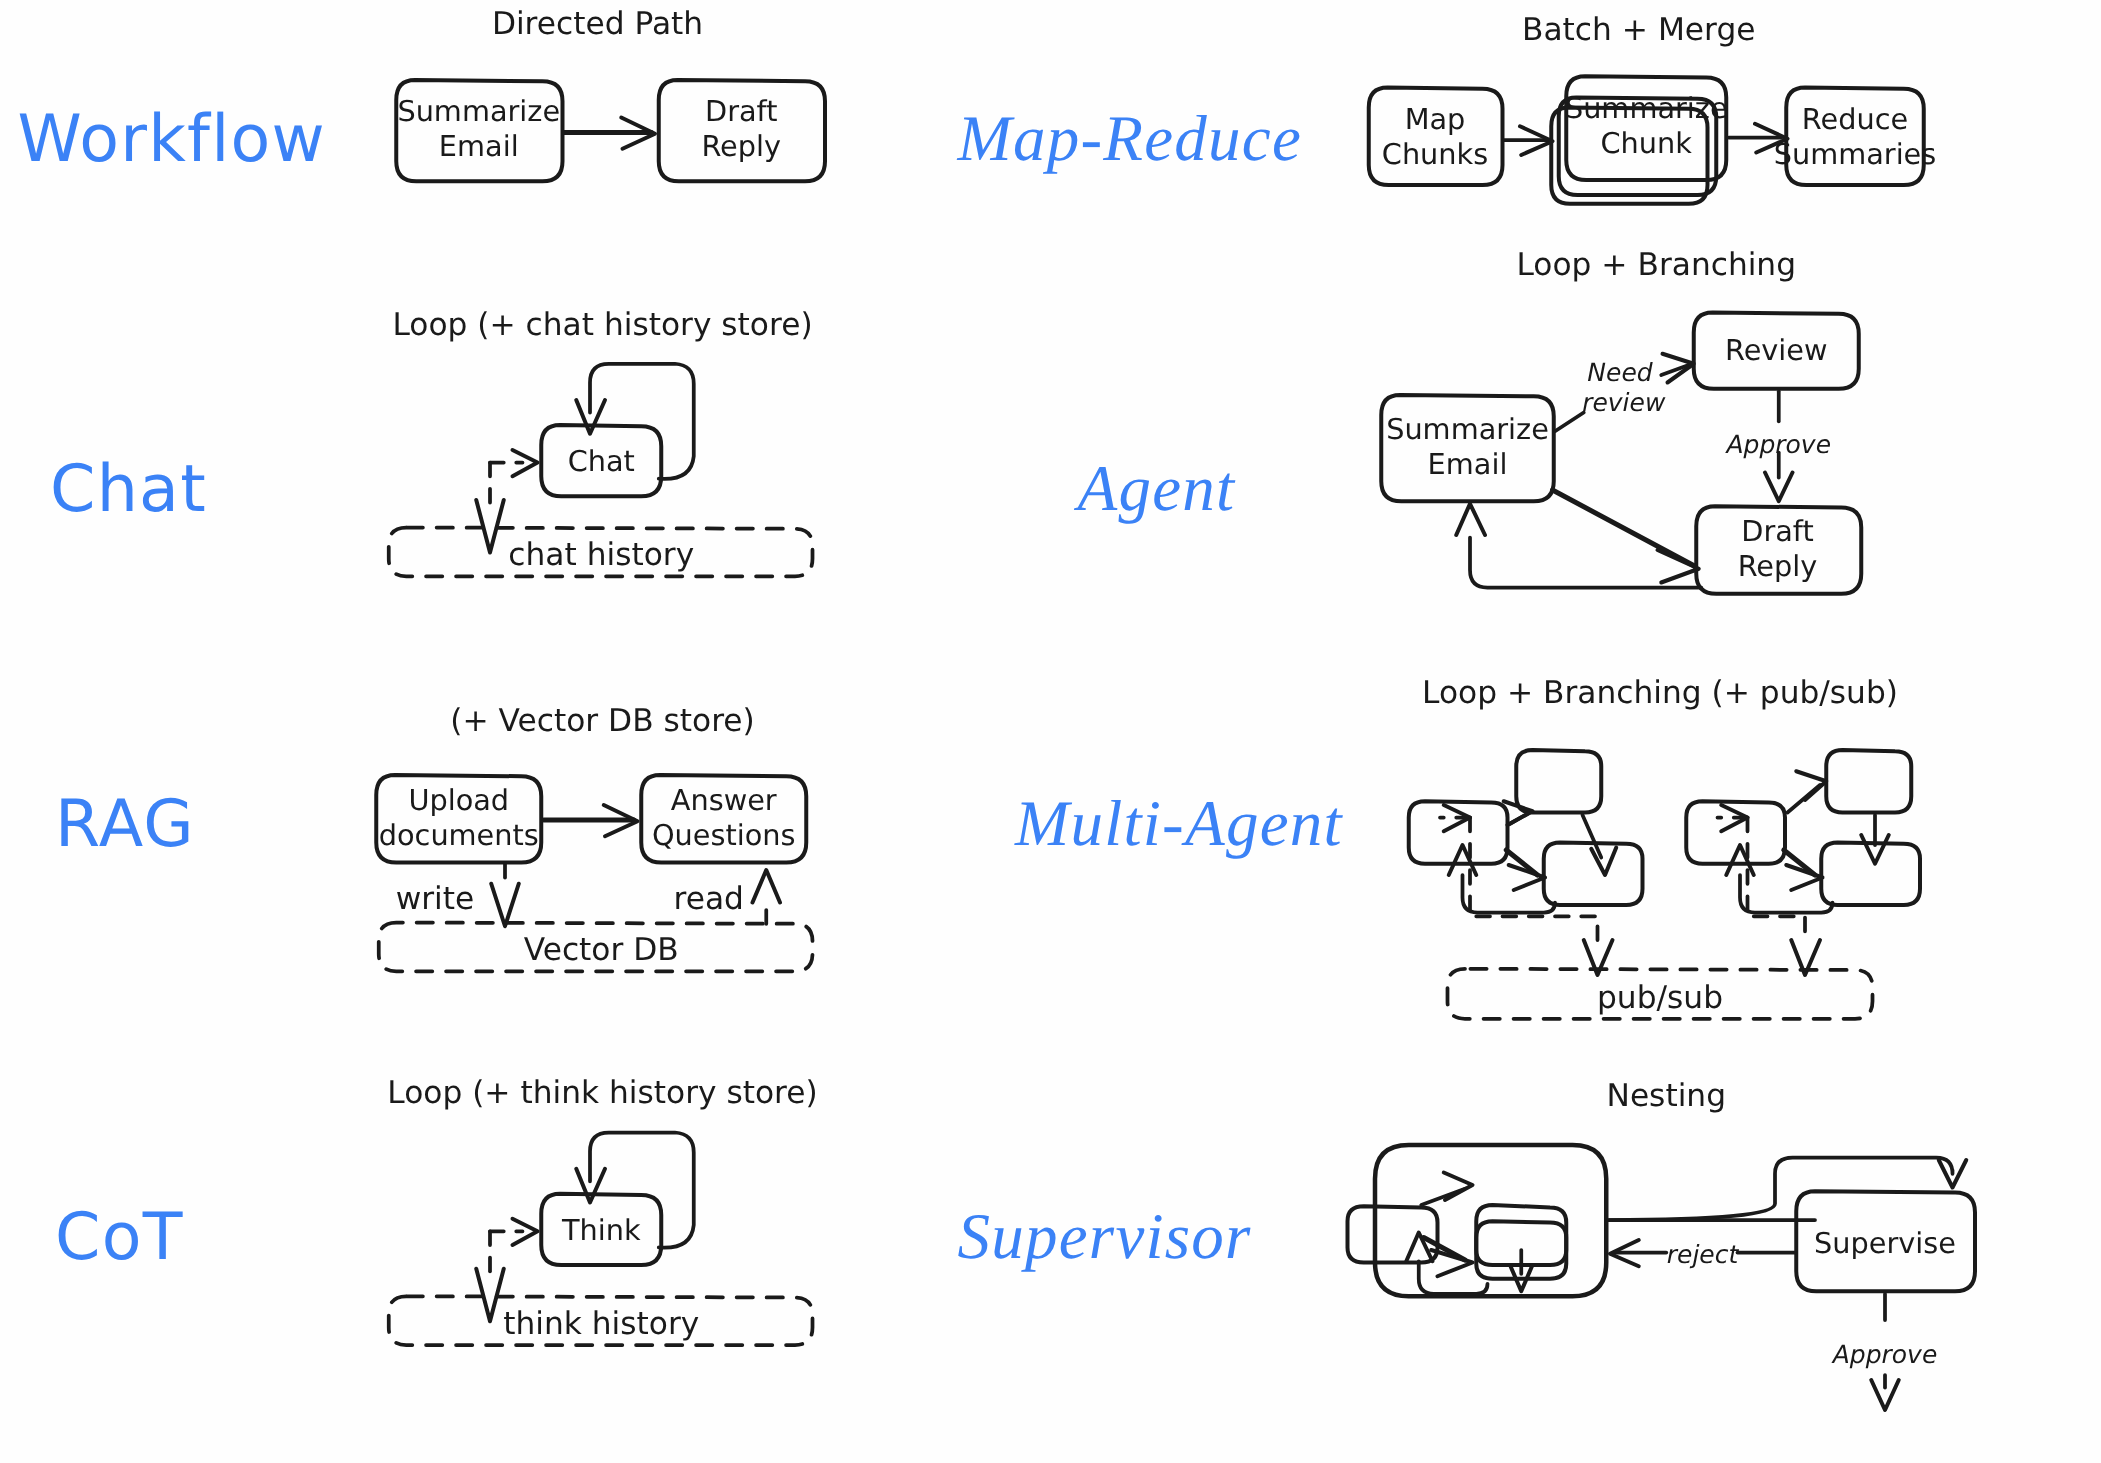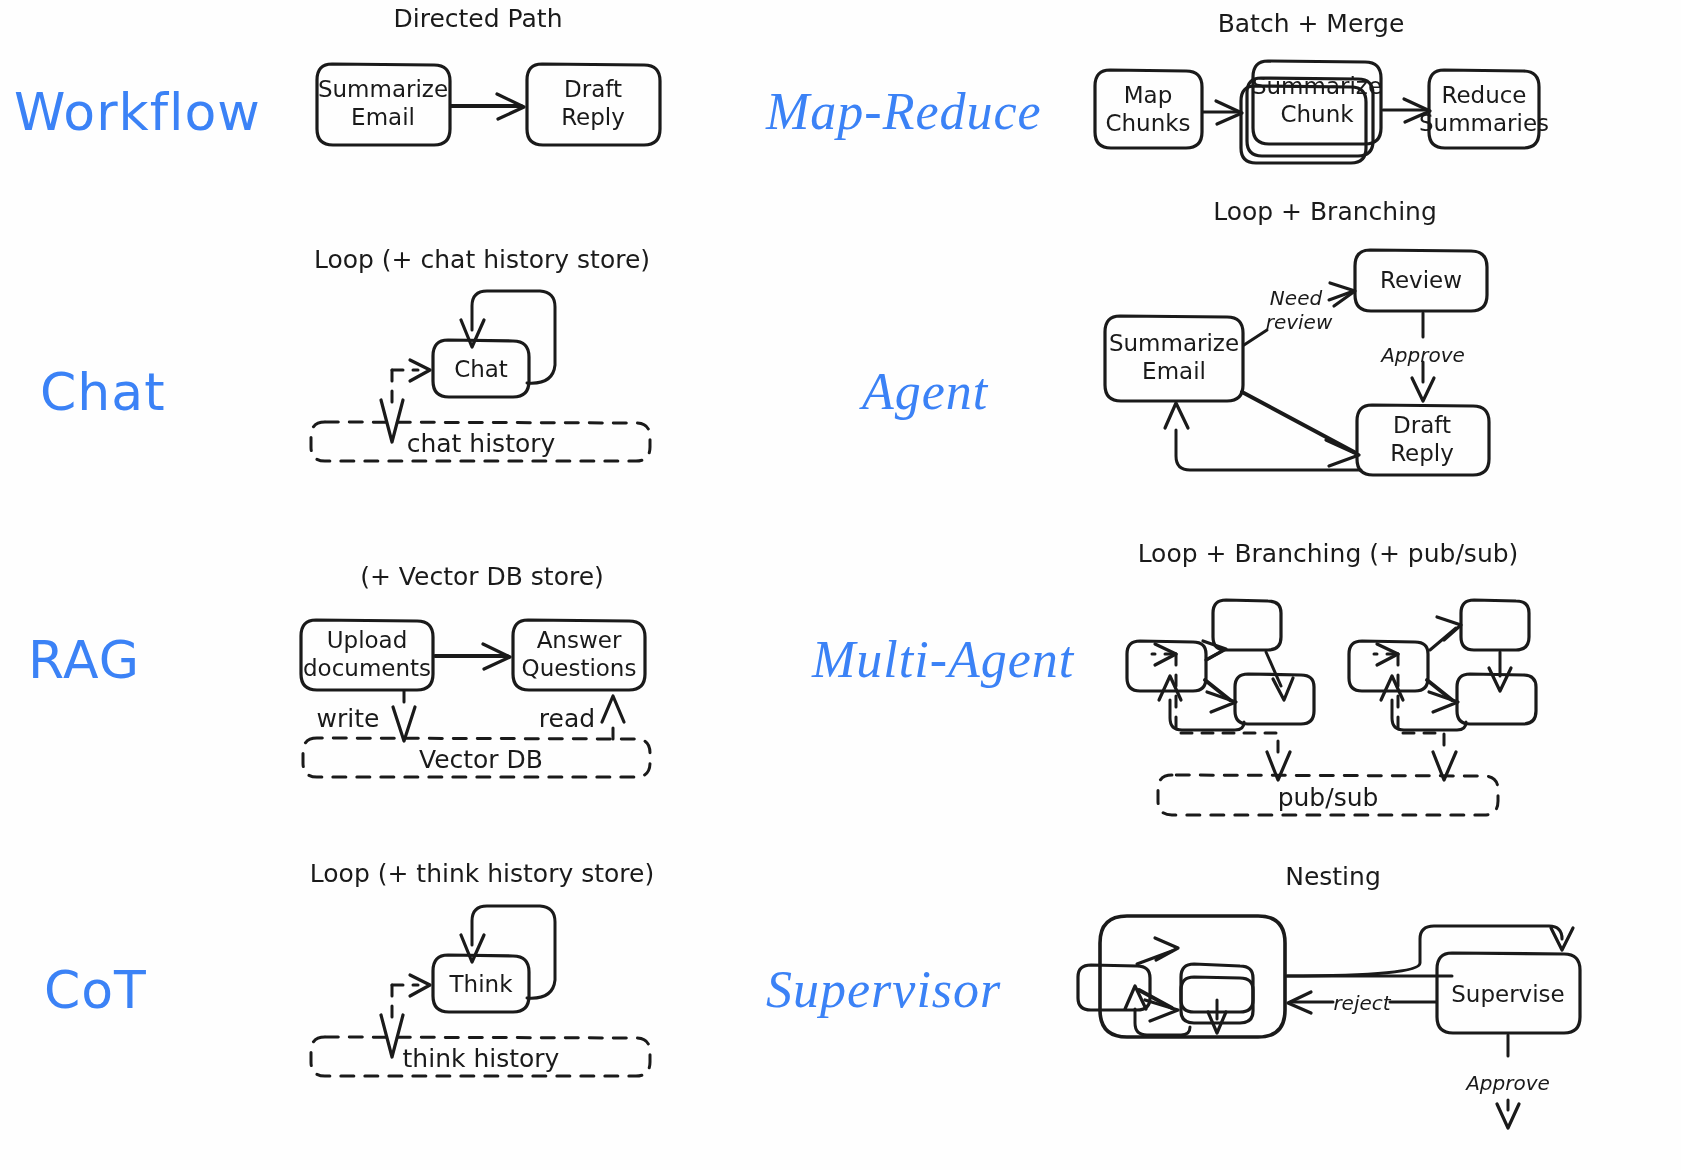--- a/index.html
+++ b/index.html
@@ -23,21 +23,21 @@
 </style>
 </head>
 <body>
 
 <div class="rowlabel" style="left:14px;top:82px;">Workflow</div>
 <div class="rowlabel ital" style="left:766px;top:82px;">Map-Reduce</div>
 
 <div class="rowlabel" style="left:40px;top:362px;">Chat</div>
 <div class="rowlabel ital" style="left:818px;top:362px;margin-left:44px;">Agent</div>
 
-<div class="rowlabel" style="left:28px;top:630px;">RAG</div>
+<div class="rowlabel" style="left:44px;top:630px;">RAG</div>
 <div class="rowlabel ital" style="left:812px;top:630px;">Multi-Agent</div>
 
 <div class="rowlabel" style="left:44px;top:960px;">CoT</div>
 <div class="rowlabel ital" style="left:766px;top:960px;text-align:right;">Supervisor</div>
 
 <svg id="canvas" viewBox="0 0 1681 1170" xmlns="http://www.w3.org/2000/svg">
 
   <g>
     <text class="cap" x="478" y="27" text-anchor="middle">Directed Path</text>
 

